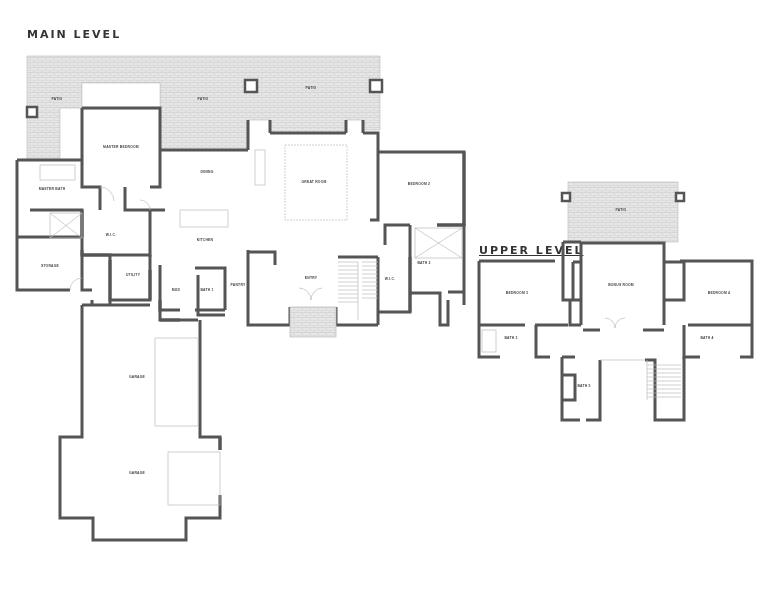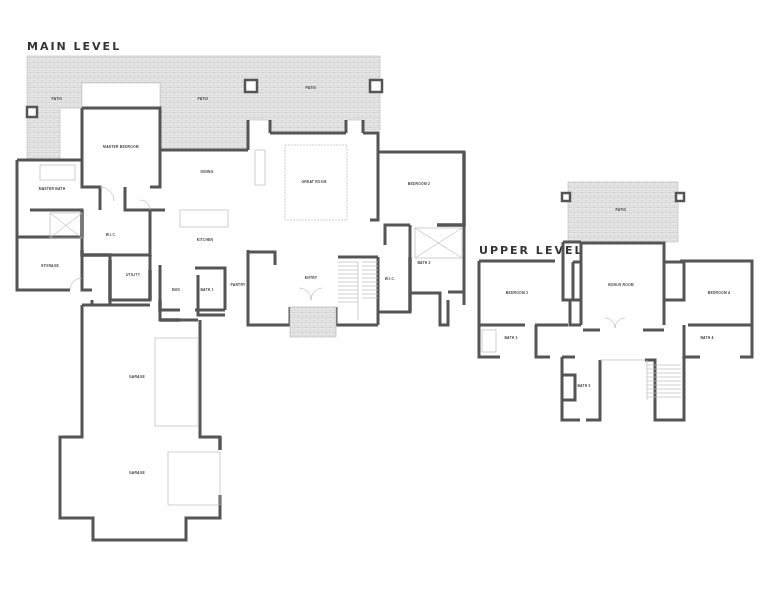--- a/index.html
+++ b/index.html
@@ -4,22 +4,22 @@
 <style>
   html,body{margin:0;padding:0;background:#fff;}
   body{width:768px;height:593px;position:relative;overflow:hidden;font-family:"Liberation Sans",sans-serif;}
   .level-title{position:absolute;font-family:"DejaVu Sans",sans-serif;font-weight:bold;font-size:11px;letter-spacing:2px;color:#333;}
   svg{position:absolute;left:0;top:0;}
   .lbl{position:absolute;font-size:3.4px;font-weight:bold;color:#444;text-align:center;transform:translate(-50%,-50%);white-space:nowrap;letter-spacing:0.2px;}
 </style>
 </head>
 <body>
 
-<div class="level-title" style="left:27px;top:40px;">MAIN LEVEL</div>
-<div class="level-title" style="left:479px;top:244px;">UPPER LEVEL</div>
+<div class="level-title" style="left:27px;top:28px;">MAIN LEVEL</div>
+<div class="level-title" style="left:479px;top:244px;text-decoration:underline;">UPPER LEVEL</div>
 
 <svg width="768" height="593" xmlns="http://www.w3.org/2000/svg">
   <defs>
     <pattern id="brick" width="8" height="5" patternUnits="userSpaceOnUse">
       <rect width="8" height="5" fill="#e6e6e6"></rect>
       <path d="M0 0H8M0 2.5H8M2 0V2.5M6 2.5V5" stroke="#c8c8c8" stroke-width="0.5"></path>
     </pattern>
   </defs>
 
   <g>

